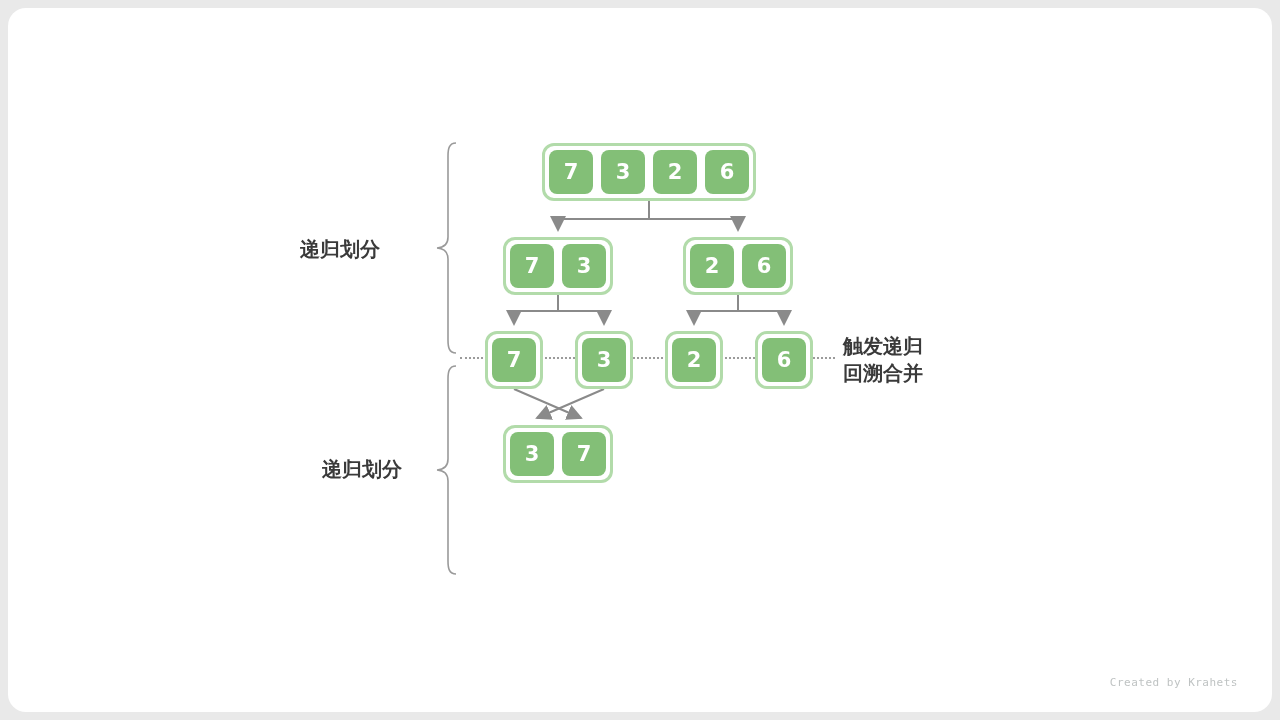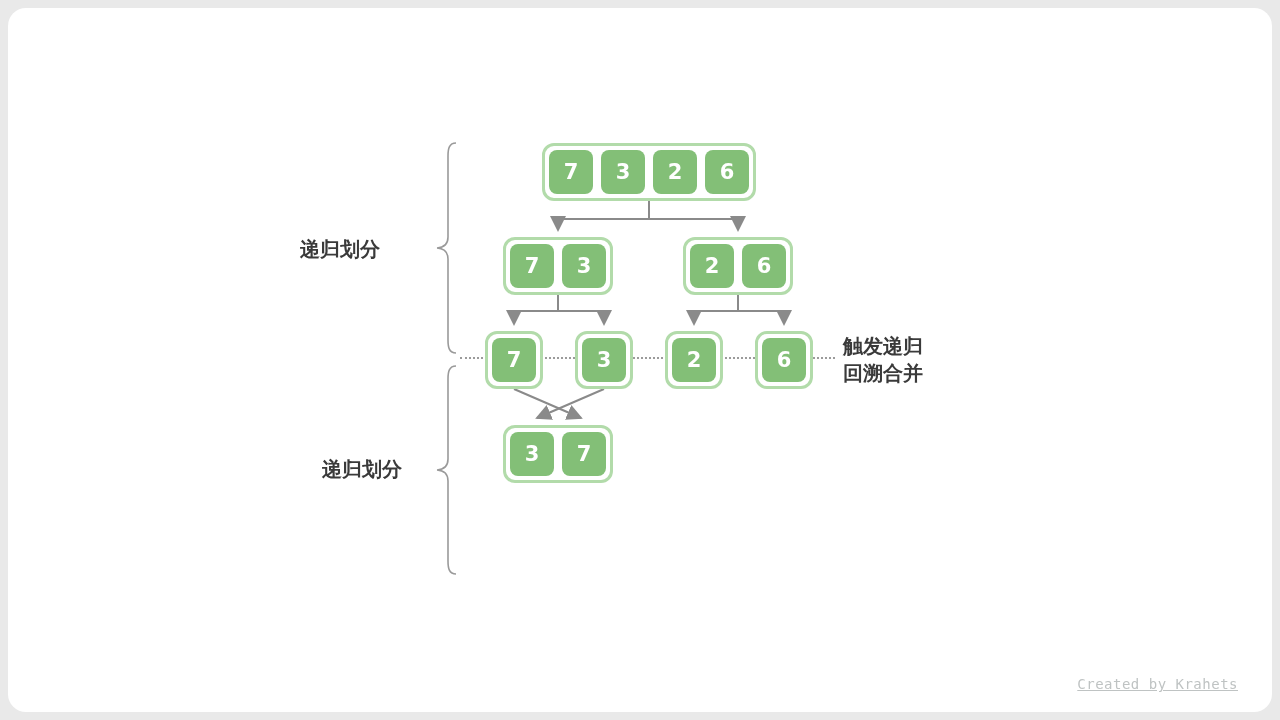--- a/index.html
+++ b/index.html
@@ -81,25 +81,24 @@
   .label-termination{
     left:843px;top:333px;
     width:130px;
     line-height:27px;
     text-align:left;
   }
   .credit{
     position:absolute;
     right:42px;top:676px;
     font-family:"DejaVu Sans Mono","Liberation Mono",monospace;
-    font-size:14px;
+    font-size:11px;
     color:var(--credit-text);
     letter-spacing:0.5px;
     z-index:2;
-    text-decoration:underline;
   }
 </style>
 </head>
 <body>
 
 <div class="card"></div>
 
 <div class="stage">
 
   <div class="dotted-line"></div>

